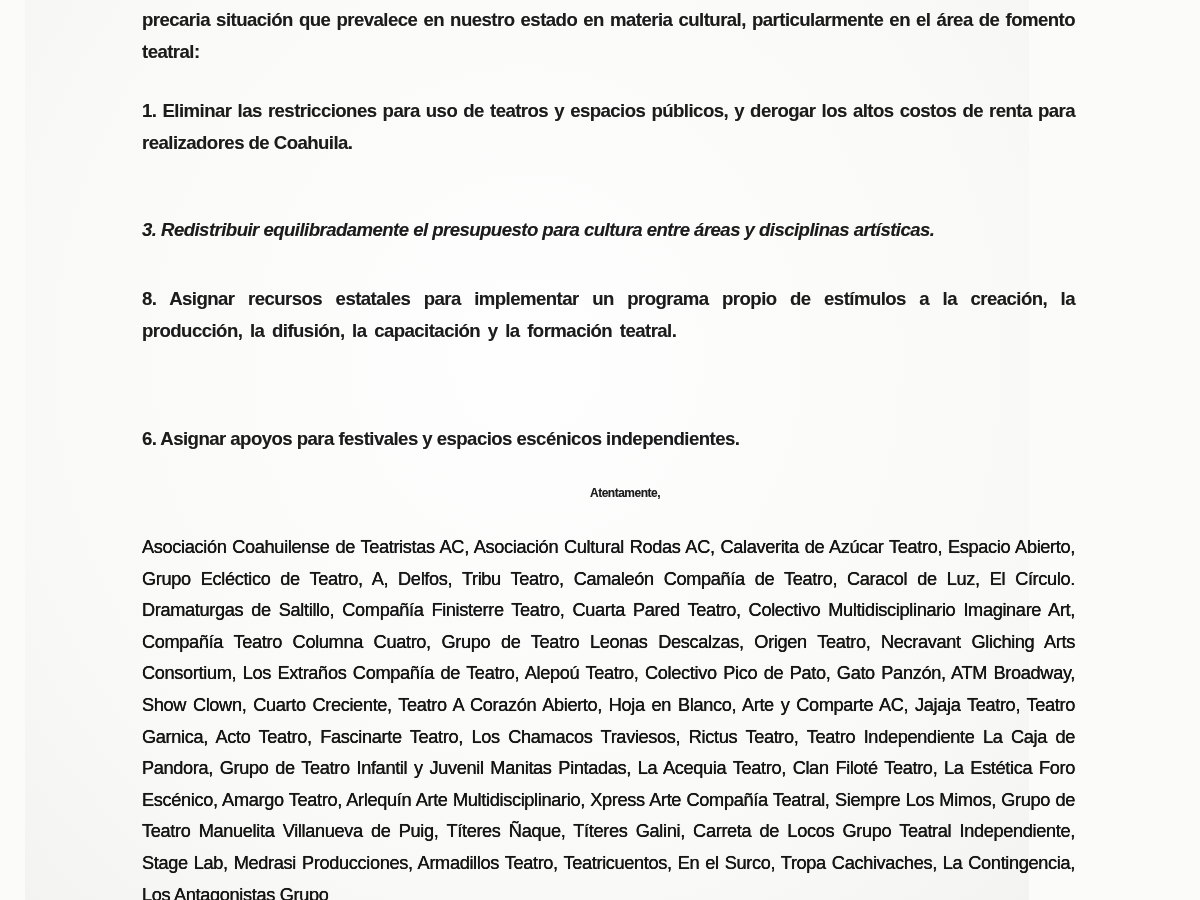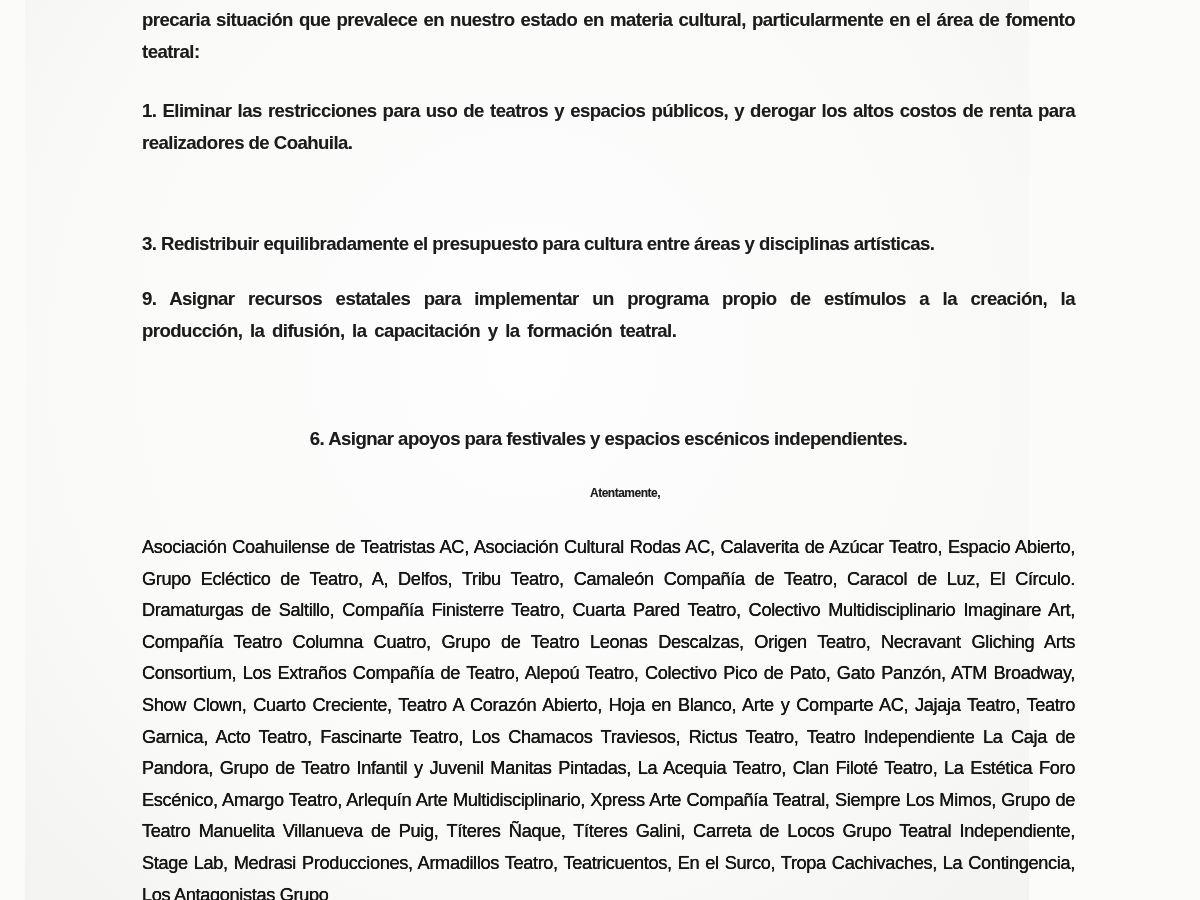--- a/index.html
+++ b/index.html
@@ -35,24 +35,24 @@
       line-height: 32px;
       text-shadow: 0 0 0.6px rgba(0,0,0,0.35);
     }
     .justify {
       text-align: justify;
       text-align-last: left;
     }
     .intro { top: 4px; }
     .item1 { top: 95px; }
     .item2 { top: 176px; }
-    .item3 { top: 228px; }
+    .item3 { top: 214px; font-style: italic; }
     .item4 { top: 283px; }
     .item5 { top: 369px; }
-    .item6 { top: 423px; text-align: center; }
+    .item6 { top: 423px; }
     .closing {
       position: absolute;
       top: 477px;
       left: 0;
       width: 1200px;
       text-align: center;
       font-size: 12px;
       font-weight: bold;
       letter-spacing: -0.5px;
       line-height: 32px;
@@ -73,21 +73,21 @@
 
 <div class="page">
 
   <p class="text justify intro" style="margin:0">precaria situación que prevalece en nuestro estado en materia cultural, particularmente en el área de fomento teatral:</p>
 
   <p class="text justify item1" style="margin:0">1. Eliminar las restricciones para uso de teatros y espacios públicos, y derogar los altos costos de renta para realizadores de Coahuila.</p>
 
 
   <p class="text item3" style="margin:0">3. Redistribuir equilibradamente el presupuesto para cultura entre áreas y disciplinas artísticas.</p>
 
-  <p class="text justify item4" style="margin:0; word-spacing:3px;">9. Asignar recursos estatales para implementar un programa propio de estímulos a la creación, la producción, la difusión, la capacitación y la formación teatral.</p>
+  <p class="text justify item4" style="margin:0; word-spacing:3px;">8. Asignar recursos estatales para implementar un programa propio de estímulos a la creación, la producción, la difusión, la capacitación y la formación teatral.</p>
 
 
   <p class="text item6" style="margin:0">6. Asignar apoyos para festivales y espacios escénicos independientes.</p>
 
   <p class="closing" style="margin:0">Atentamente,</p>
 
   <p class="text justify signatories" style="margin:0">Asociación Coahuilense de Teatristas AC, Asociación Cultural Rodas AC, Calaverita de Azúcar Teatro, Espacio Abierto, Grupo Ecléctico de Teatro, A, Delfos, Tribu Teatro, Camaleón Compañía de Teatro, Caracol de Luz, El Círculo. Dramaturgas de Saltillo, Compañía Finisterre Teatro, Cuarta Pared Teatro, Colectivo Multidisciplinario Imaginare Art, Compañía Teatro Columna Cuatro, Grupo de Teatro Leonas Descalzas, Origen Teatro, Necravant Gliching Arts Consortium, Los Extraños  Compañía de Teatro, Alepoú Teatro, Colectivo Pico de Pato, Gato Panzón, ATM Broadway, Show Clown, Cuarto Creciente, Teatro A Corazón Abierto, Hoja en Blanco, Arte y Comparte AC, Jajaja Teatro, Teatro Garnica, Acto Teatro, Fascinarte Teatro, Los Chamacos Traviesos, Rictus Teatro, Teatro Independiente La Caja de Pandora, Grupo de Teatro Infantil y Juvenil Manitas Pintadas, La Acequia Teatro, Clan Filoté Teatro, La Estética Foro Escénico, Amargo Teatro, Arlequín Arte Multidisciplinario, Xpress Arte Compañía Teatral, Siempre Los Mimos, Grupo de Teatro Manuelita Villanueva de Puig, Títeres Ñaque, Títeres Galini, Carreta de Locos Grupo Teatral Independiente, Stage Lab, Medrasi Producciones, Armadillos Teatro, Teatricuentos, En el Surco, Tropa Cachivaches, La Contingencia, Los Antagonistas Grupo</p>
 
 </div>
 

